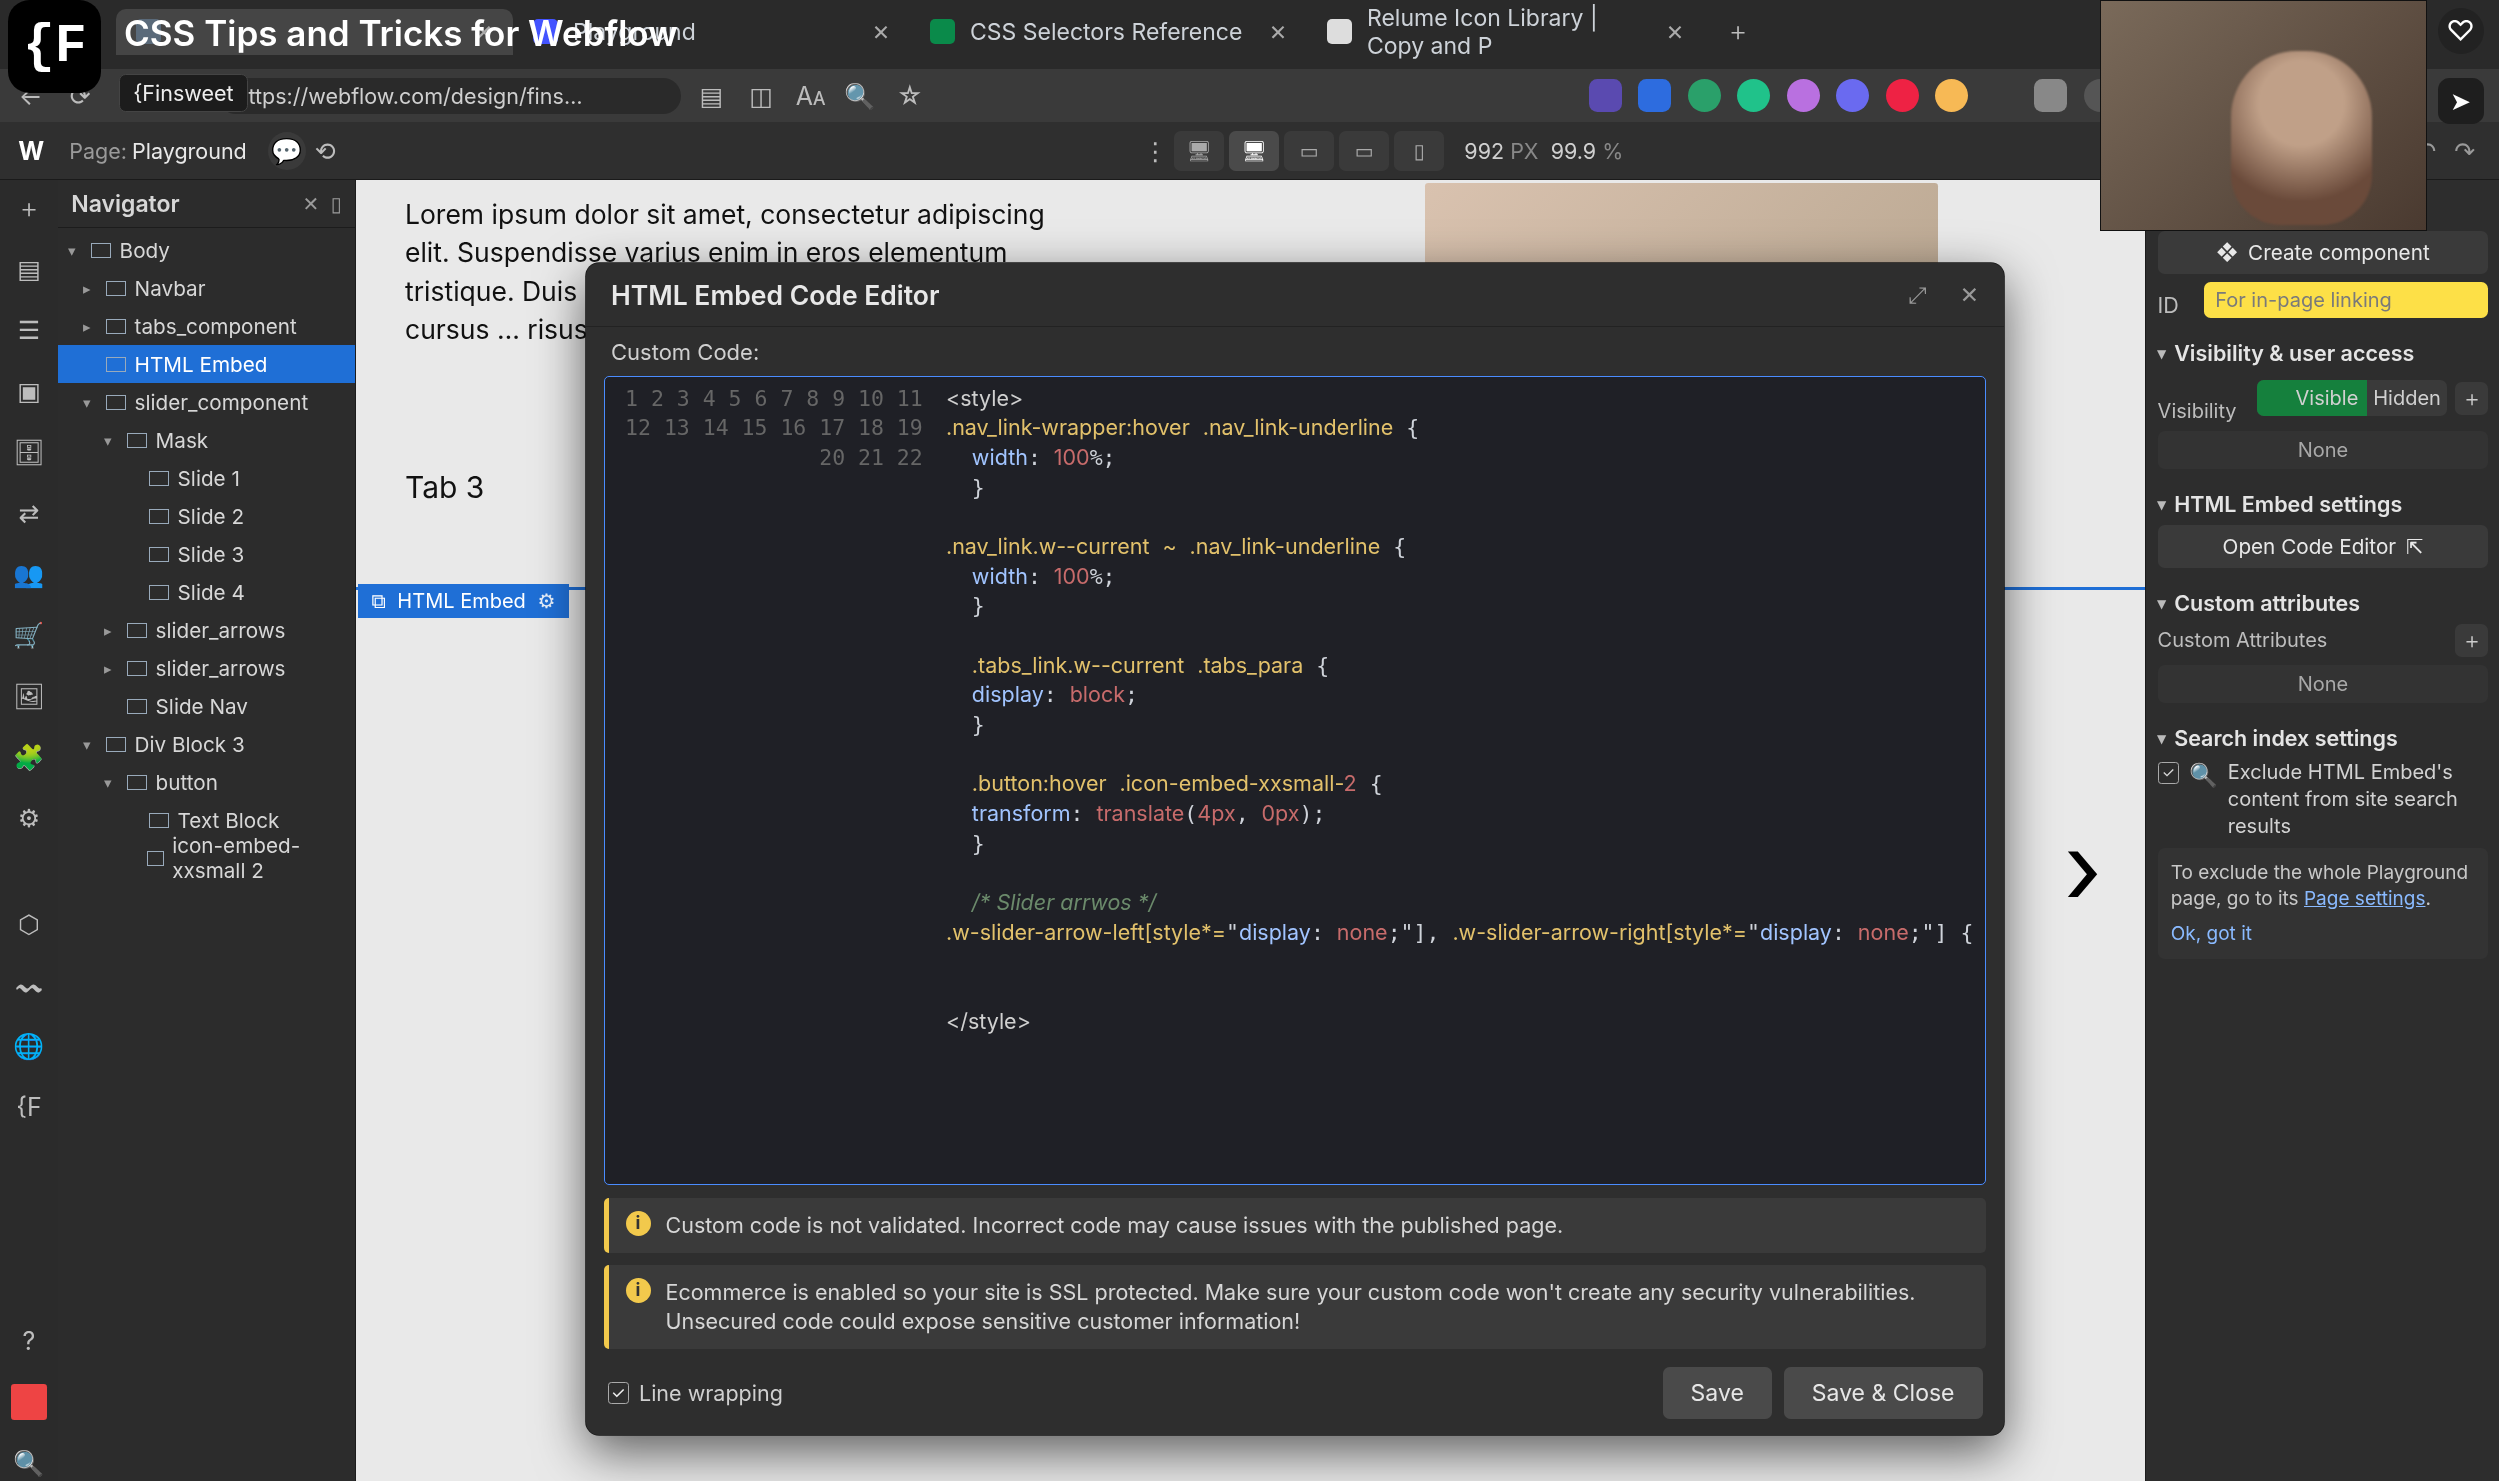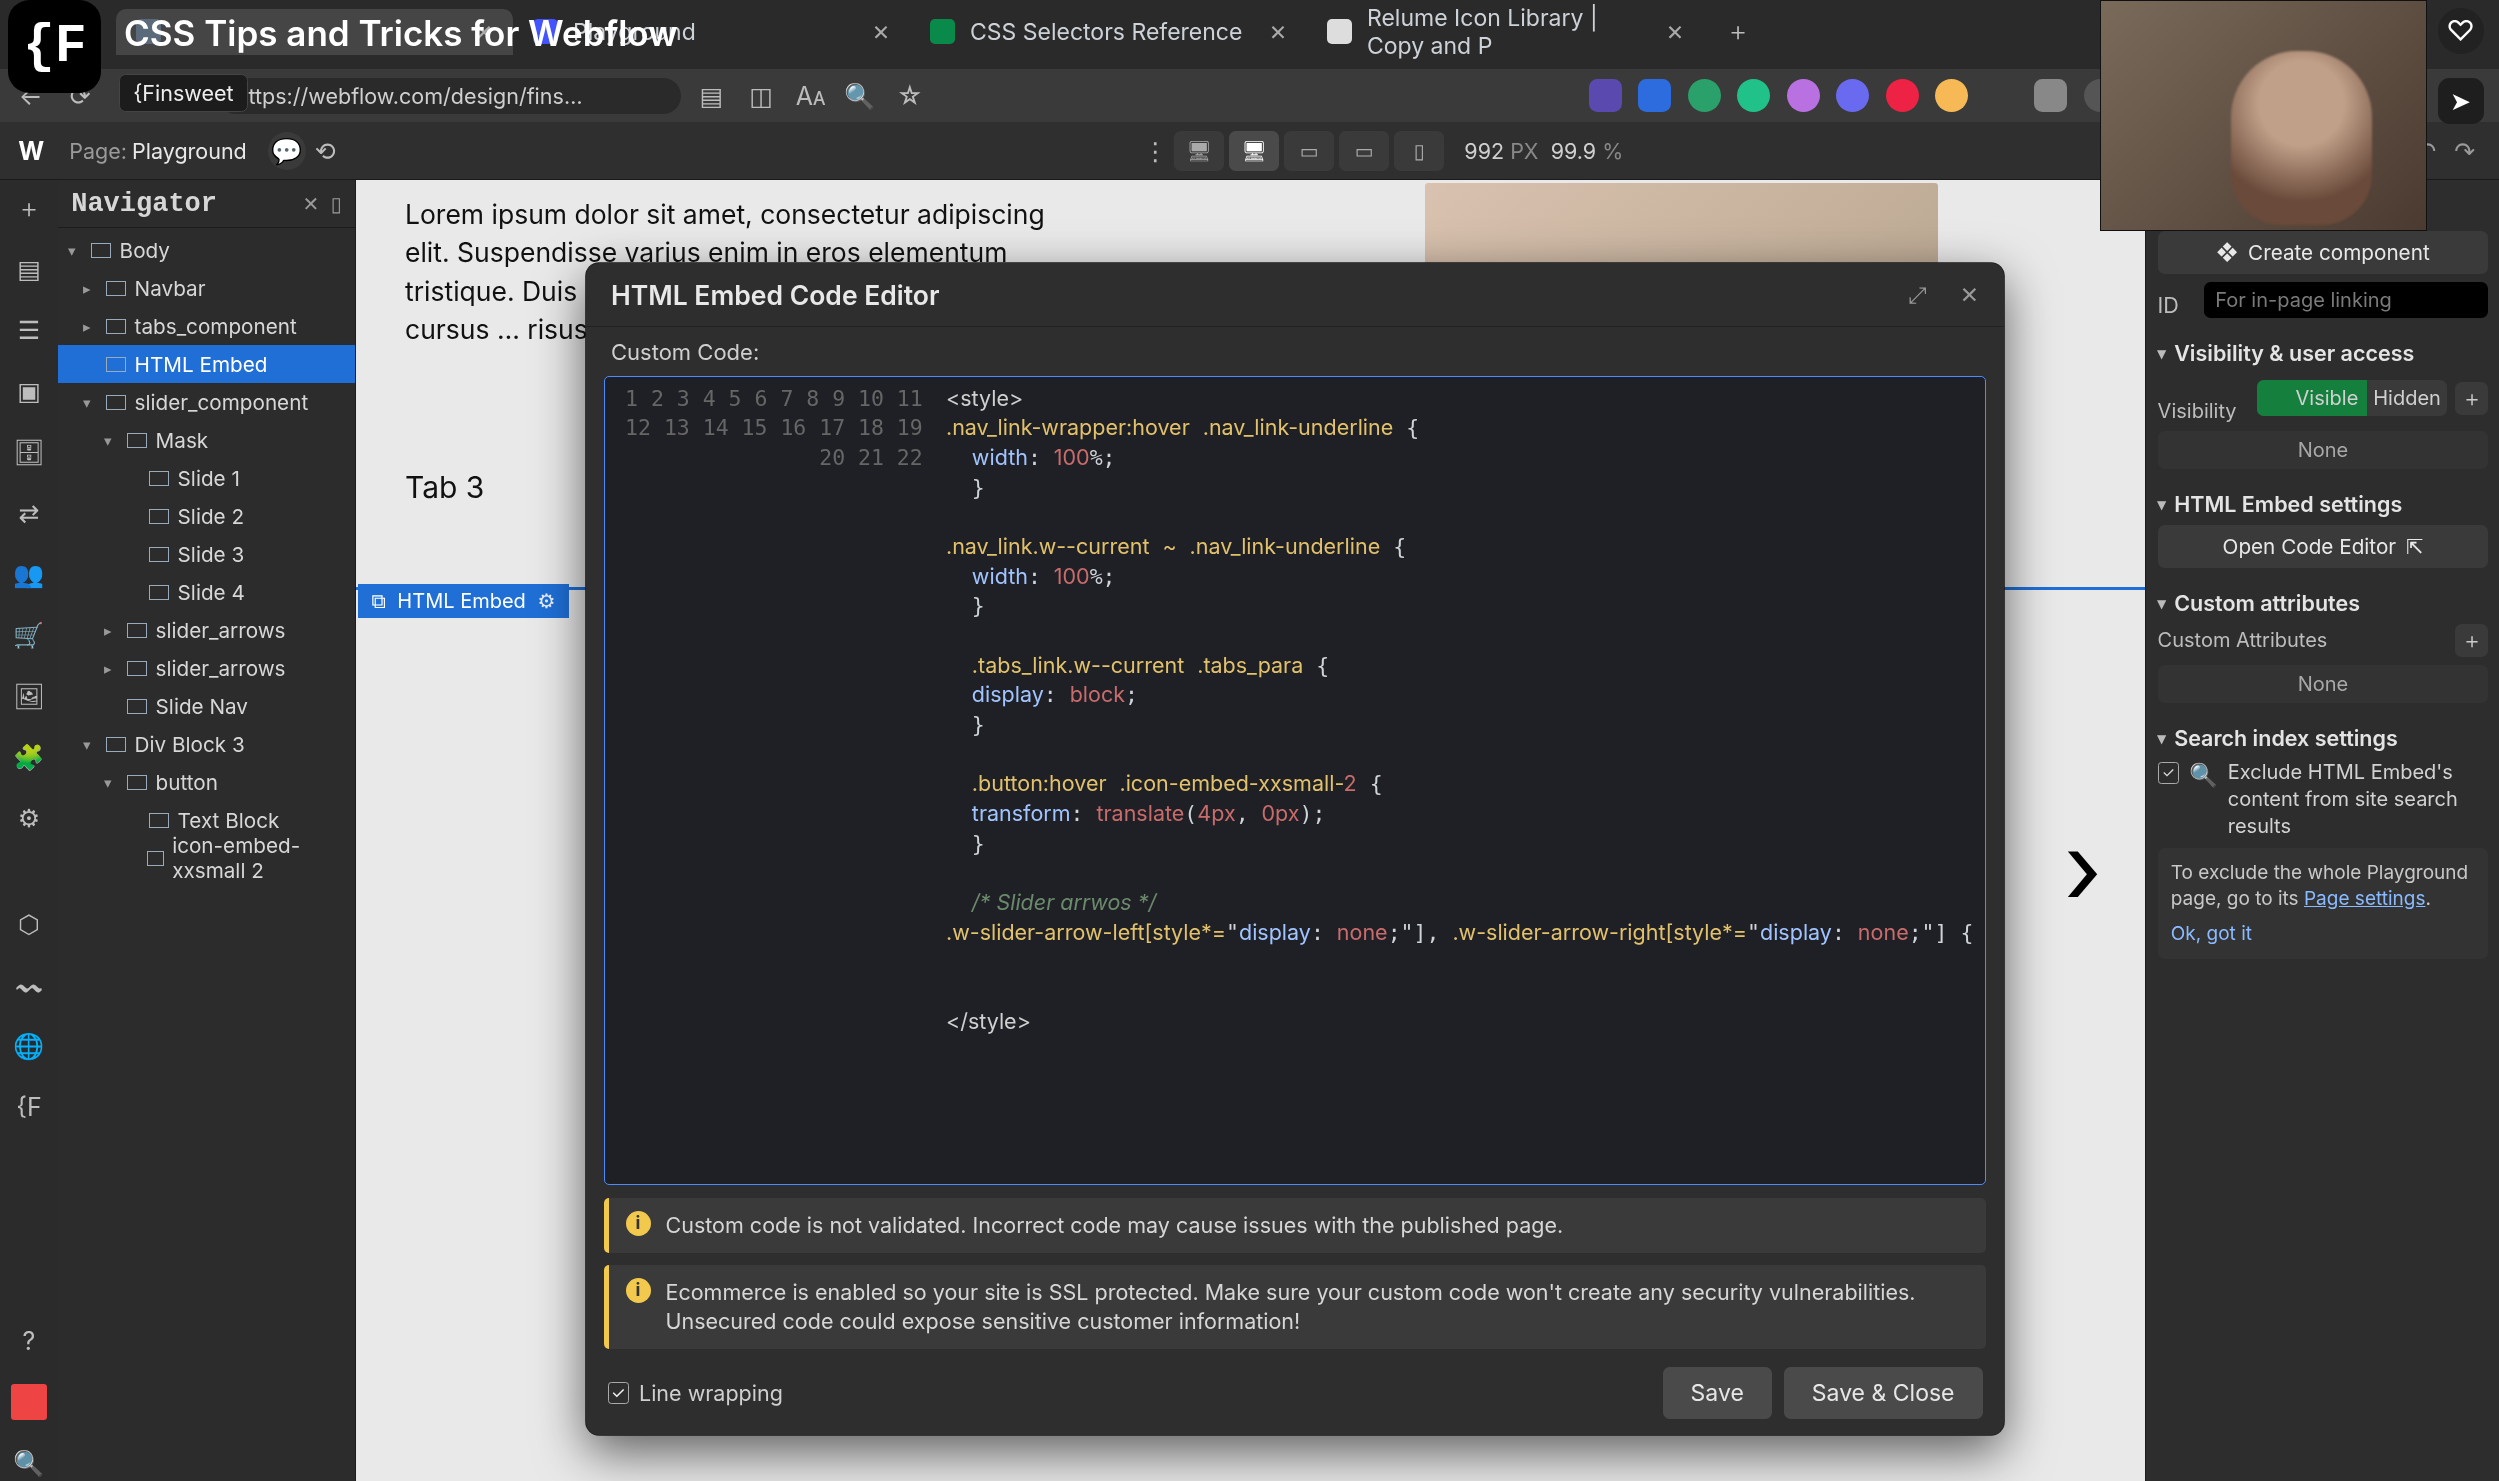--- a/index.html
+++ b/index.html
@@ -53,21 +53,21 @@
   .vp-btn.active{background:#4a4a4a;color:#fff;}
   .zoom-text{color:#cfcfcf;font-size:21.5px;margin-left:20px;}
   .undo-redo{display:flex;gap:18px;color:#9a9a9a;font-size:25px;margin-right:16.5px;}
   
   .rail{position:absolute;left:0;top:180px;bottom:0;width:58px;background:#2b2b2b;display:flex;flex-direction:column;align-items:center;padding-top:10px;gap:25px;z-index:3;}
   .rail-btn{width:36px;height:36px;display:flex;align-items:center;justify-content:center;color:#bdbdbd;font-size:25px;border-radius:6.6px;}
   .rail-btn.sq{background:#e44;border-radius:3.3px;}
   
   .navigator{position:absolute;left:58px;top:180px;width:298px;bottom:0;background:#2c2c2c;border-right:0.8px solid #1c1c1c;z-index:3;}
   .nav-head{display:flex;align-items:center;height:48px;padding:0 13.2px;border-bottom:0.8px solid #1c1c1c;}
-  .nav-head .ttl{font-weight:600;font-size:27px;font-family:Liberation Mono, monospace;}
+  .nav-head .ttl{font-weight:600;font-size:23px;}
   .nav-head .sp{margin-left:auto;display:flex;gap:11.6px;color:#9a9a9a;font-size:20px;}
   .tree{padding:3.3px 0;font-size:20.7px;}
   .tree-row{display:flex;align-items:center;height:38px;padding-left:10px;gap:8.3px;color:#d7d7d7;}
   .tree-row .caret{width:15px;color:#999;font-size:15px;}
   .tree-row .ico{width:20px;height:15px;border:1.7px solid #9ab;background:transparent;}
   .tree-row.sel{background:var(--bg-row-sel);color:#fff;}
   .tree-row.lvl1{padding-left:25px}.tree-row.lvl2{padding-left:46px}.tree-row.lvl3{padding-left:68px}
   
   .canvas{position:absolute;left:355px;right:355px;top:180px;bottom:0;background:#e9e9e9;overflow:hidden;z-index:1;}
   .page-text{position:absolute;left:50px;top:15px;width:661px;color:#111;font-size:26.5px;line-height:1.45;}
@@ -95,21 +95,21 @@
   .lw .chk{width:21.5px;height:21.5px;border:1.7px solid #aaa;border-radius:3.3px;display:flex;align-items:center;justify-content:center;color:#eee;font-size:16.5px;}
   .modal-foot .sp{margin-left:auto;display:flex;gap:12px;}
   .mbtn{background:#4a4a4a;border-radius:6.6px;padding:11.6px 28px;color:#e6e6e6;font-size:23px;cursor:pointer;}
   
   .inspector{position:absolute;right:0;top:180px;width:355px;bottom:0;background:#2d2d2d;border-left:0.8px solid #1c1c1c;padding:10px 11.6px;z-index:3;display:flex;flex-direction:column;gap:8.3px;}
   .ins-title{display:flex;align-items:center;gap:10px;color:#e2e2e2;font-size:21.5px;padding:3.3px 5px;}
   .ins-title .ico{width:18px;height:18px;border:1.7px solid #8aa;}
   .ins-btn{background:#3a3a3a;border-radius:6.6px;height:43px;display:flex;align-items:center;justify-content:center;gap:10px;color:#e8e8e8;font-size:20.7px;}
   .ins-row{display:flex;align-items:flex-end;gap:1px;}
   .ins-row .lbl{width:45px;color:#bdbdbd;}
-  .ins-row .fld{flex:1;height:36px;background:#000000;border-radius:6.6px;color:#888;display:flex;align-items:center;padding:0 11.6px;font-size:20px;}
+  .ins-row .fld{flex:1;height:36px;background:#fde047;border-radius:6.6px;color:#888;display:flex;align-items:center;padding:0 11.6px;font-size:20px;}
   .section-head{display:flex;align-items:center;gap:8.3px;color:#e4e4e4;font-weight:600;font-size:21.5px;margin-top:13.2px;}
   .section-head .chev{color:#bbb;font-size:16.5px;}
   .seg{display:flex;align-items:center;gap:8.3px;}
   .seg .lbl{flex:0 0 91px;color:#bdbdbd;font-size:20px;margin-top:25px;}
   .seg .seg-btns{display:flex;background:#3a3a3a;border-radius:6.6px;overflow:hidden;flex:1;}
   .seg-btn{flex:1;height:36px;display:flex;align-items:center;justify-content:center;font-size:20px;color:#d0d0d0;}
   .seg-btn.active{background:#15803d;padding-left:30px;}
   .seg .plus{width:33px;height:33px;border-radius:6.6px;background:#3a3a3a;display:flex;align-items:center;justify-content:center;color:#ccc;}
   .none-row{height:38px;display:flex;align-items:center;justify-content:center;color:#a8a8a8;background:#333;border-radius:6.6px;font-size:20px;}
   .tip-box{background:#333;border-radius:6.6px;padding:11.6px 13.2px;font-size:19px;color:#c8c8c8;line-height:1.4;}

